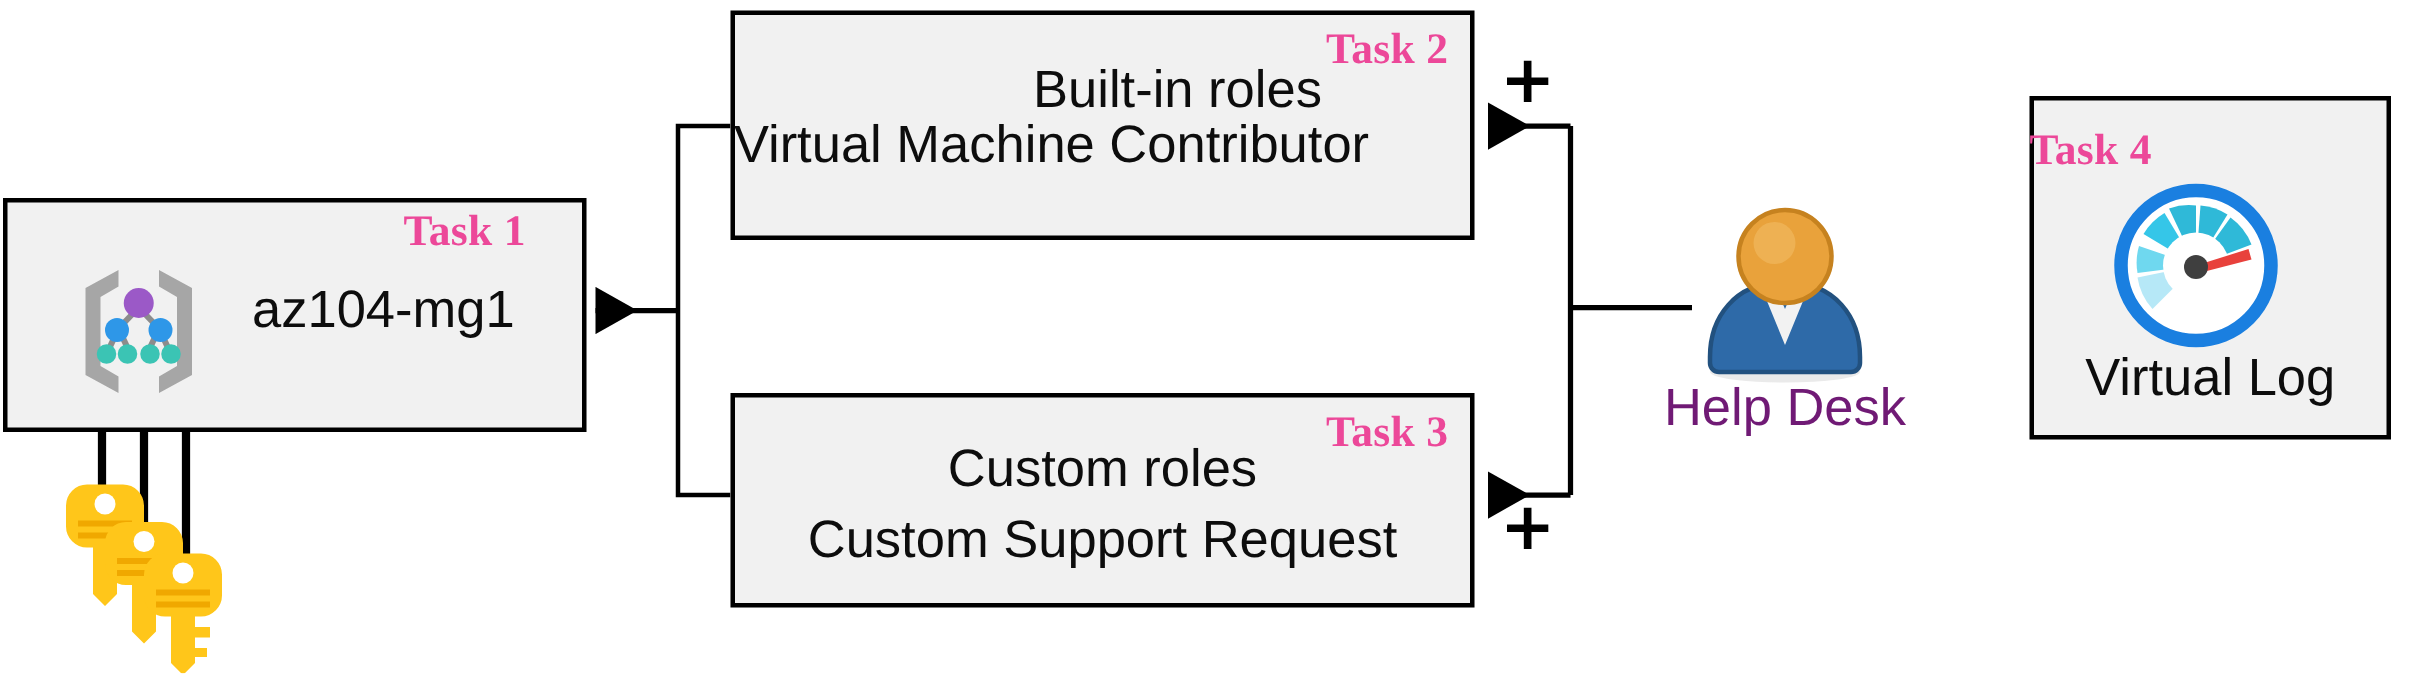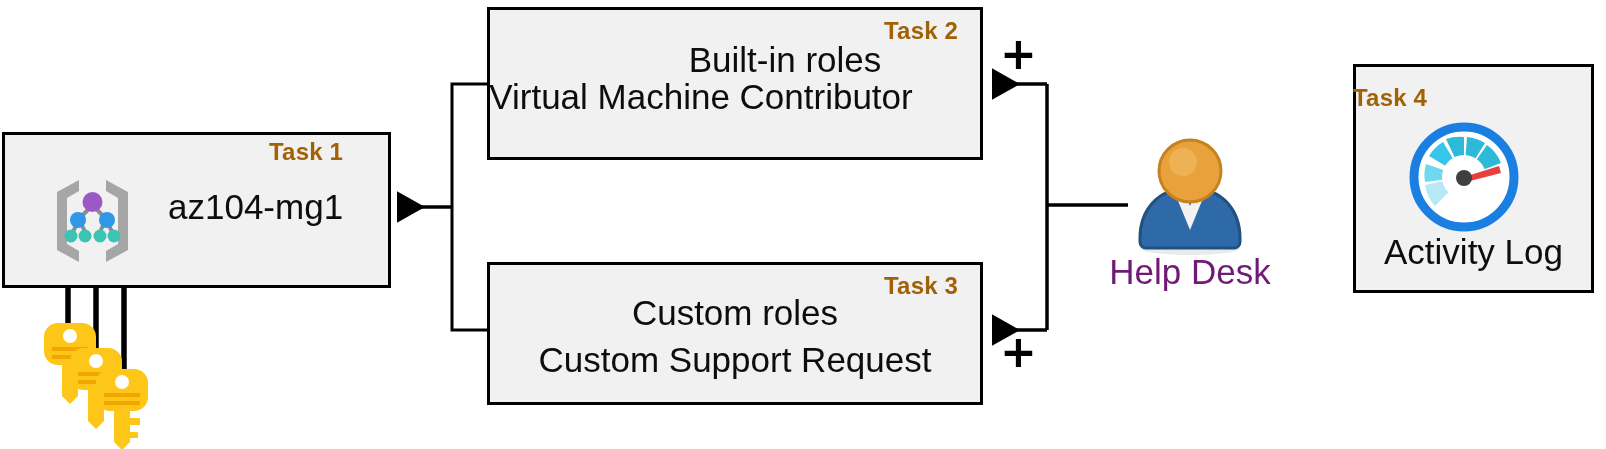--- a/index.html
+++ b/index.html
@@ -18,25 +18,26 @@
     overflow: hidden;
   }
   .box {
     position: absolute;
     background: #f1f1f1;
     border: 3px solid #000000;
     box-sizing: border-box;
   }
   .task-tag {
     position: absolute;
-    color: #a16207;
+    color: #ec4899;
     font-weight: bold;
-    font-size: 24px;
+    font-size: 29px;
     letter-spacing: 0.2px;
     white-space: nowrap;
+    font-family: Liberation Serif, serif;
   }
   .body-text {
     position: absolute;
     color: #0d0d0d;
     font-size: 35px;
     font-weight: 400;
     white-space: nowrap;
     text-align: center;
   }
   .svg-layer {
@@ -181,21 +182,21 @@
 
       <circle cx="62" cy="33" r="31" fill="#e9a23b"></circle>
       <circle cx="62" cy="33" r="31" fill="none" stroke="#c6821f" stroke-width="3"></circle>
       <circle cx="55" cy="24" r="14" fill="#f3be68" opacity="0.55"></circle>
     </svg>
   </div>
   <div class="caption" style="left:1090px; top:252px; width:200px;">Help Desk</div>
 
   <div class="box" style="left:1353px; top:64px; width:241px; height:229px;"></div>
   <div class="task-tag" style="left:1353px; top:84px; width:241px; text-align:left;">Task 4</div>
-  <div class="body-text" style="left:1353px; top:232px; width:241px;">Activity Log</div>
+  <div class="body-text" style="left:1353px; top:232px; width:241px;">Virtual Log</div>
 
   <div class="icon-wrap" style="left:1409px; top:122px; width:110px; height:110px;">
     <svg width="110" height="110" viewBox="0 0 110 110">
       <circle cx="55" cy="55" r="50" fill="#ffffff" stroke="#1a7fe0" stroke-width="9"></circle>
       <g>
 
         <path d="M55,55 L20,34 A40,40 0 0 1 34,20 Z" fill="#35c6e8"></path>
         <path d="M55,55 L37,17 A40,40 0 0 1 55,15 Z" fill="#2fb9d8"></path>
         <path d="M55,55 L58,15 A40,40 0 0 1 76,21 Z" fill="#2fb9d8"></path>
         <path d="M55,55 L78,23 A40,40 0 0 1 92,41 Z" fill="#2fb9d8"></path>

